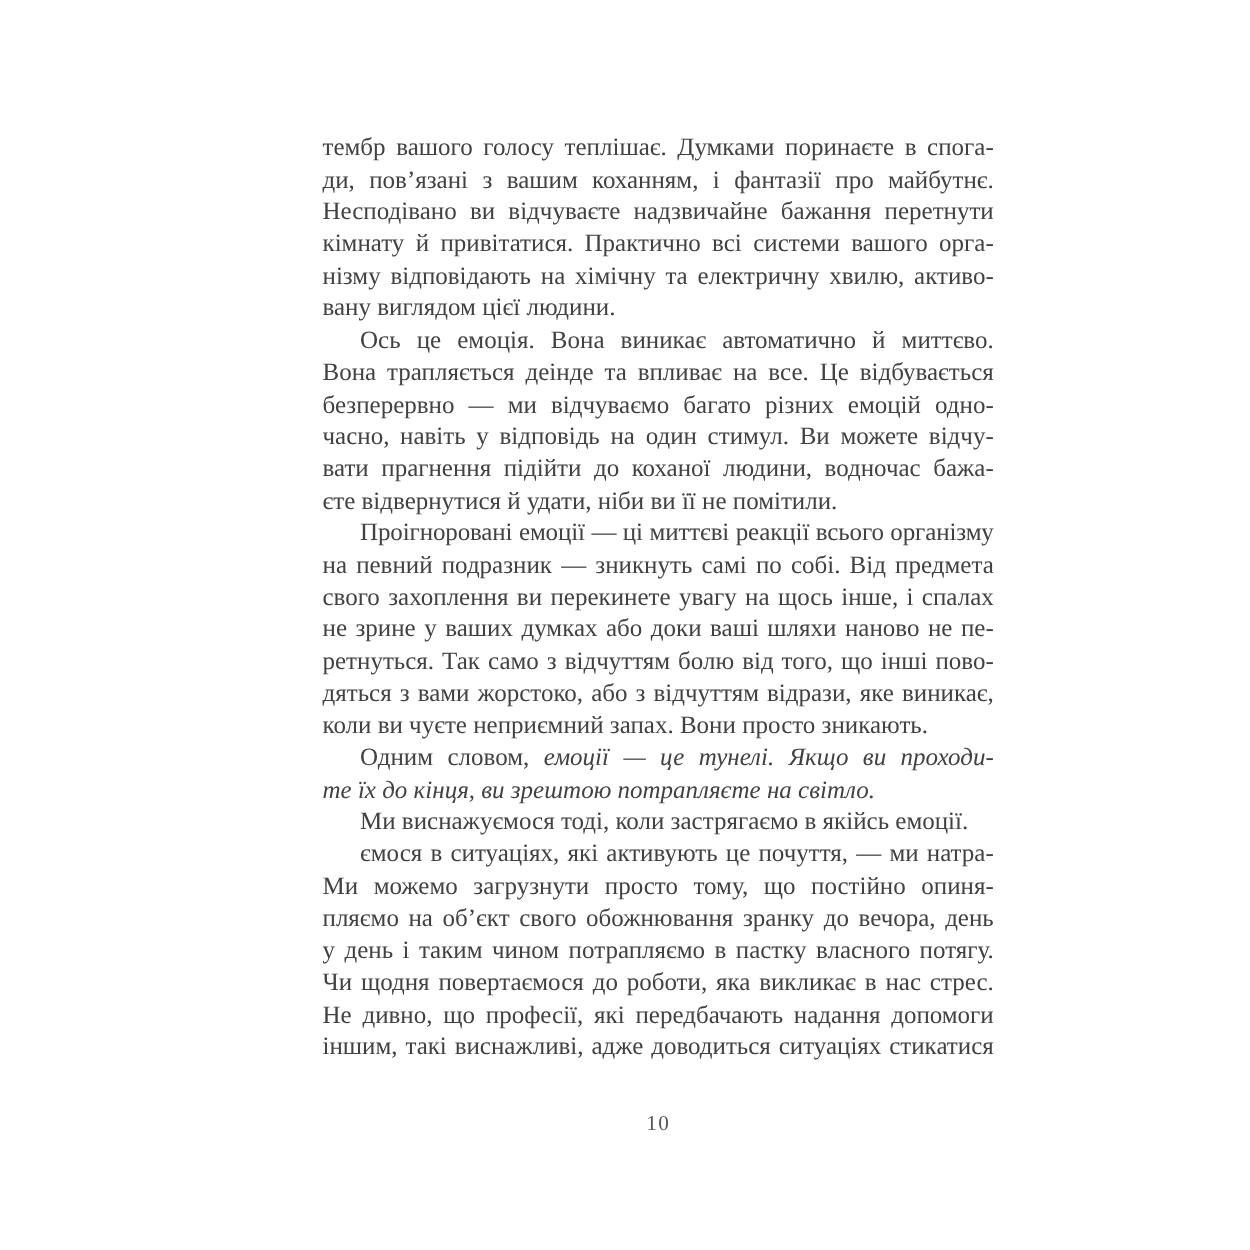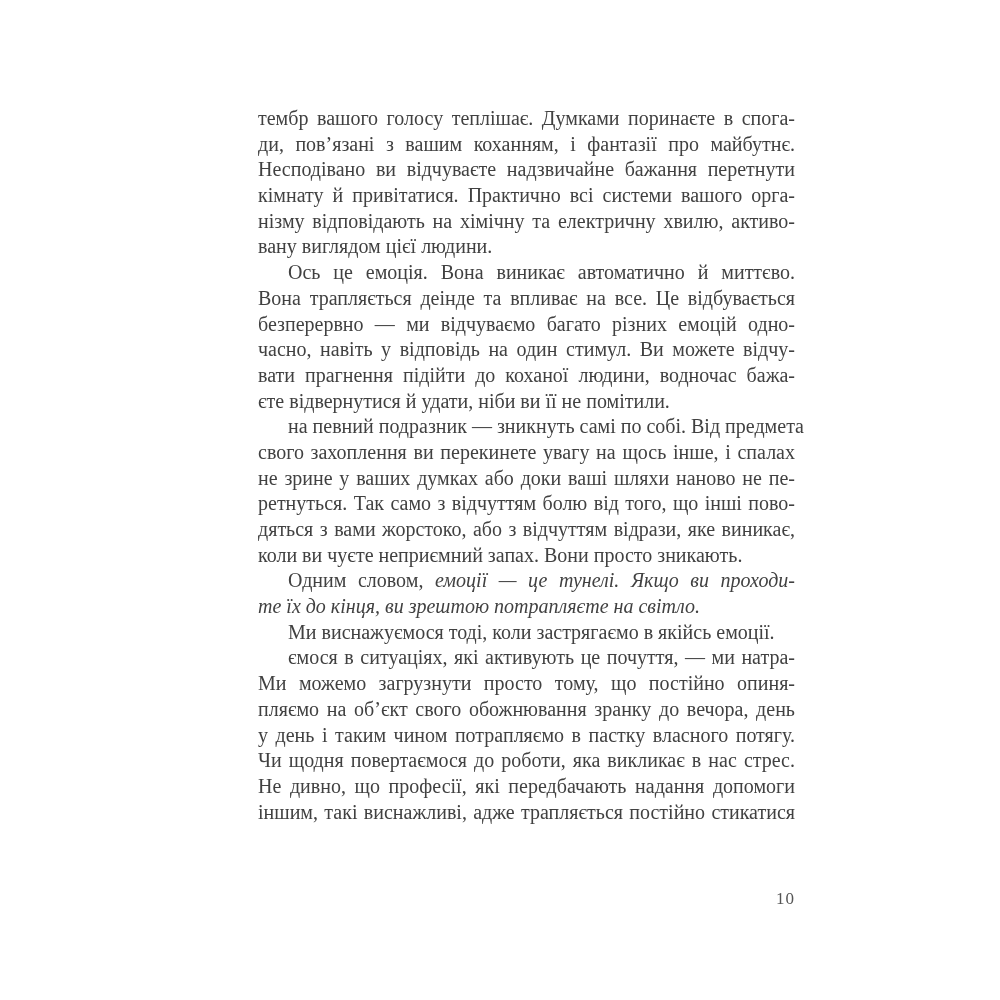--- a/index.html
+++ b/index.html
@@ -35,21 +35,21 @@
   }
   .line.lastline {
     text-align-last: left;
   }
   .it { font-style: italic; }
   .folio {
     position: absolute;
     left: 258px;
     top: 889px;
     width: 537px;
-    text-align: right;
+    text-align: center;
     font-size: 17px;
     color: #555555;
     letter-spacing: 1px;
     font-family: Liberation Serif, serif;
   }
 </style>
 </head>
 <body>
 
 <div class="page">
@@ -64,20 +64,21 @@
       </div>
       <div class="para indent">
         <div class="line"><span>Ось це емоція. Вона виникає автоматично й миттєво.</span></div>
         <div class="line"><span>Вона трапляється деінде та впливає на все. Це відбувається</span></div>
         <div class="line"><span>безперервно — ми відчуваємо багато різних емоцій одно-</span></div>
         <div class="line"><span>часно, навіть у відповідь на один стимул. Ви можете відчу-</span></div>
         <div class="line"><span>вати прагнення підійти до коханої людини, водночас бажа-</span></div>
         <div class="line lastline"><span>єте відвернутися й удати, ніби ви її не помітили.</span></div>
       </div>
       <div class="para indent">
+        <div class="line" style="letter-spacing: -0.1px;"><span>Проігноровані емоції — ці миттєві реакції всього організму</span></div>
         <div class="line"><span>на певний подразник — зникнуть самі по собі. Від предмета</span></div>
         <div class="line"><span>свого захоплення ви перекинете увагу на щось інше, і спалах</span></div>
         <div class="line"><span>не зрине у ваших думках або доки ваші шляхи наново не пе-</span></div>
         <div class="line"><span>ретнуться. Так само з відчуттям болю від того, що інші пово-</span></div>
         <div class="line"><span>дяться з вами жорстоко, або з відчуттям відрази, яке виникає,</span></div>
         <div class="line lastline"><span>коли ви чуєте неприємний запах. Вони просто зникають.</span></div>
       </div>
       <div class="para indent">
         <div class="line"><span>Одним словом, </span><span class="it">емоції — це тунелі. Якщо ви проходи-</span></div>
         <div class="line lastline"><span class="it">те їх до кінця, ви зрештою потрапляєте на світло.</span></div>
@@ -85,17 +86,17 @@
       <div class="para indent">
         <div class="line lastline"><span>Ми виснажуємося тоді, коли застрягаємо в якійсь емоції.</span></div>
       </div>
       <div class="para indent">
         <div class="line"><span>ємося в ситуаціях, які активують це почуття, — ми натра-</span></div>
         <div class="line"><span>Ми можемо загрузнути просто тому, що постійно опиня-</span></div>
         <div class="line"><span>пляємо на об’єкт свого обожнювання зранку до вечора, день</span></div>
         <div class="line"><span>у день і таким чином потрапляємо в пастку власного потягу.</span></div>
         <div class="line"><span>Чи щодня повертаємося до роботи, яка викликає в нас стрес.</span></div>
         <div class="line"><span>Не дивно, що професії, які передбачають надання допомоги</span></div>
-        <div class="line"><span>іншим, такі виснажливі, адже трапляється постійно стикатися</span></div>
+        <div class="line"><span>іншим, такі виснажливі, адже доводиться ситуаціях стикатися</span></div>
       </div>
     </div>
   <div class="folio">10</div>
 </div>
 
 </body></html>

